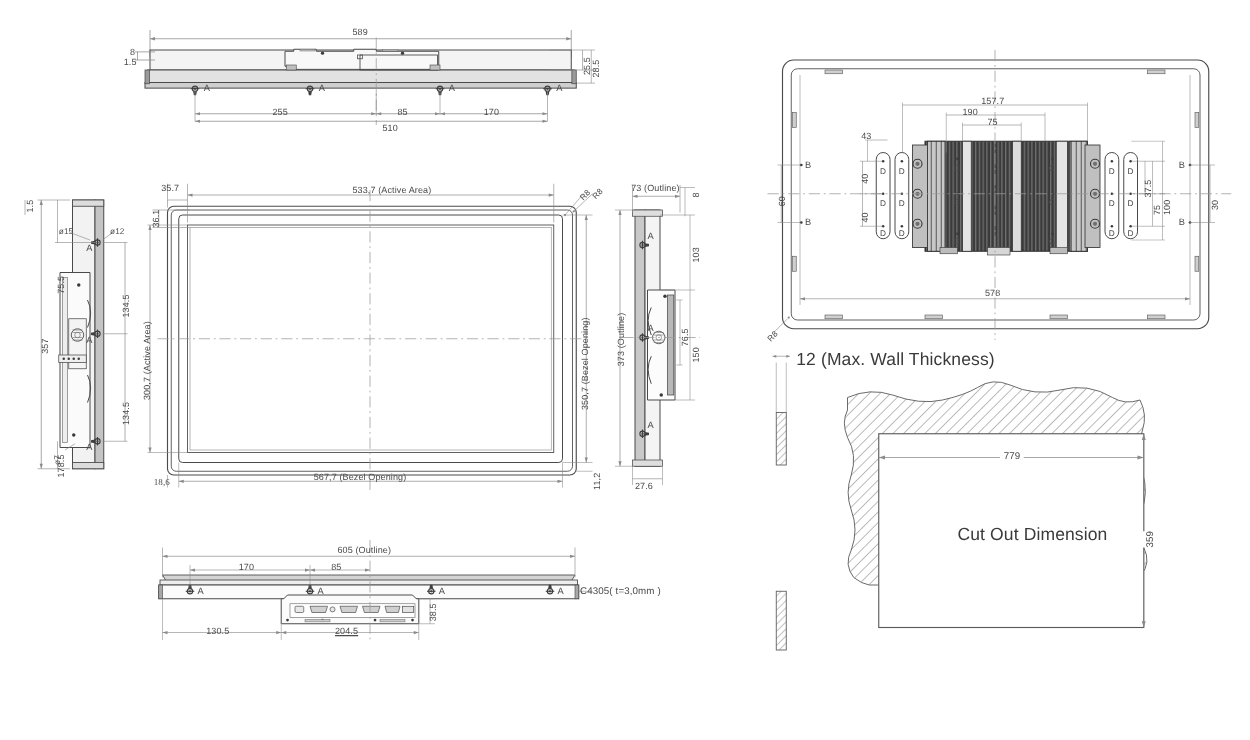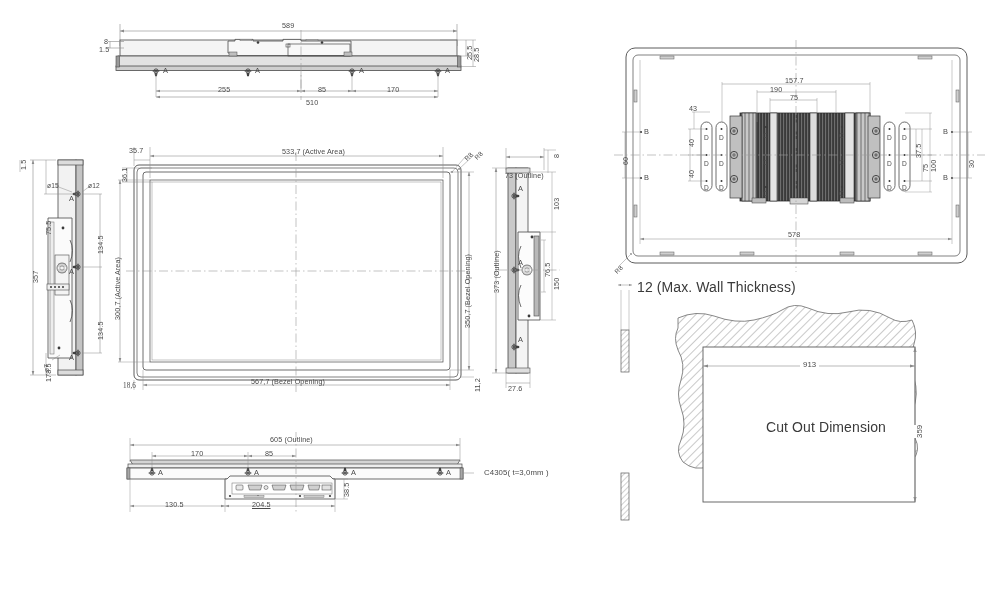--- a/index.html
+++ b/index.html
@@ -527,38 +527,38 @@
   <div class="lbl rot r90" style="left:120px;top:182px;">36.1</div>
   <div class="lbl" style="left:258px;top:147px;margin-left:24px;">533,7 (Active Area)</div>
   <div class="lbl rot r90" style="left:113px;top:320px;">300,7 (Active Area)</div>
   <div class="lbl" style="left:251px;top:377px;">567,7 (Bezel Opening)</div>
   <div class="lbl rot r90" style="left:463px;top:328px;">350,7 (Bezel Opening)</div>
   <div class="lbl" style="left:123px;top:382px;font-family:Liberation Serif, serif;">18,6</div>
   <div class="lbl rot r90" style="left:473px;top:392px;">11,2</div>
   <div class="lbl sm rot r45" style="left:463px;top:157px;">R8</div>
   <div class="lbl sm rot r45" style="left:473px;top:156px;">R8</div>
 
-  <div class="lbl" style="left:505px;top:146px;margin-top:25px;">73 (Outline)</div>
+  <div class="lbl" style="left:505px;top:146px;">73 (Outline)</div>
   <div class="lbl rot r90" style="left:552px;top:158px;">8</div>
   <div class="lbl rot r90" style="left:492px;top:293px;">373 (Outline)</div>
   <div class="lbl rot r90" style="left:552px;top:210px;">103</div>
   <div class="lbl rot r90" style="left:543px;top:277px;">76.5</div>
   <div class="lbl rot r90" style="left:552px;top:290px;">150</div>
   <div class="lbl" style="left:508px;top:384px;">27.6</div>
   <div class="mark" style="left:518px;top:184px;">A</div>
   <div class="mark" style="left:518px;top:258px;">A</div>
   <div class="mark" style="left:518px;top:335px;">A</div>
 
   <div class="lbl" style="left:270px;top:435px;">605 (Outline)</div>
   <div class="lbl" style="left:191px;top:449px;">170</div>
   <div class="lbl" style="left:265px;top:449px;">85</div>
   <div class="lbl" style="left:165px;top:500px;">130.5</div>
-  <div class="lbl" style="left:252px;top:500px;text-decoration:underline;">204.5</div>
+  <div class="lbl" style="left:268px;top:500px;text-decoration:underline;">204.5</div>
   <div class="lbl rot r90" style="left:342px;top:497px;">38.5</div>
-  <div class="lbl mid" style="left:484px;top:468px;">C4305( t=3,0mm )</div>
+  <div class="lbl mid" style="left:464px;top:468px;">C4305( t=3,0mm )</div>
   <div class="mark" style="left:158px;top:468px;">A</div>
   <div class="mark" style="left:254px;top:468px;">A</div>
   <div class="mark" style="left:351px;top:468px;">A</div>
   <div class="mark" style="left:446px;top:468px;">A</div>
 
   <div class="lbl" style="left:785px;top:76px;">157.7</div>
   <div class="lbl" style="left:770px;top:85px;">190</div>
   <div class="lbl" style="left:790px;top:93px;">75</div>
   <div class="lbl" style="left:689px;top:104px;">43</div>
   <div class="lbl rot r90" style="left:687px;top:147px;">40</div>
@@ -592,16 +592,16 @@
 
   <div class="lbl sm" style="left:763px;top:132px;">C</div>
   <div class="lbl sm" style="left:763px;top:159px;">C</div>
   <div class="lbl sm" style="left:763px;top:190px;">C</div>
   <div class="lbl sm" style="left:839px;top:132px;">C</div>
   <div class="lbl sm" style="left:839px;top:159px;">C</div>
   <div class="lbl sm" style="left:839px;top:190px;">C</div>
 
   <div class="lbl big" style="left:637px;top:279px;">12 (Max. Wall Thickness)</div>
   <div class="lbl big" style="left:766px;top:419px;">Cut Out Dimension</div>
-  <div class="lbl mid" style="left:800px;top:360px;background:#fff;padding:0 3px;">913</div>
+  <div class="lbl mid" style="left:800px;top:360px;background:#fff;padding:0 3px;">779</div>
   <div class="lbl mid rot r90" style="left:912px;top:438px;background:#fff;padding:3px 0;">359</div>
 
 </div>
 
 </body></html>

